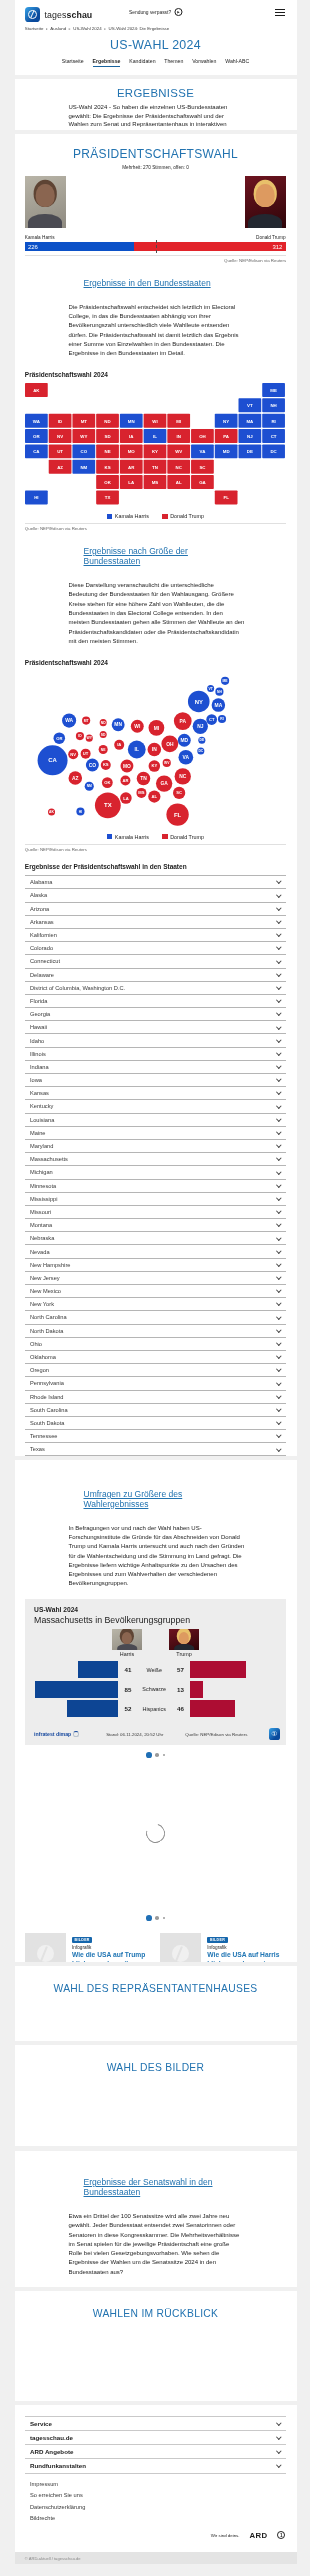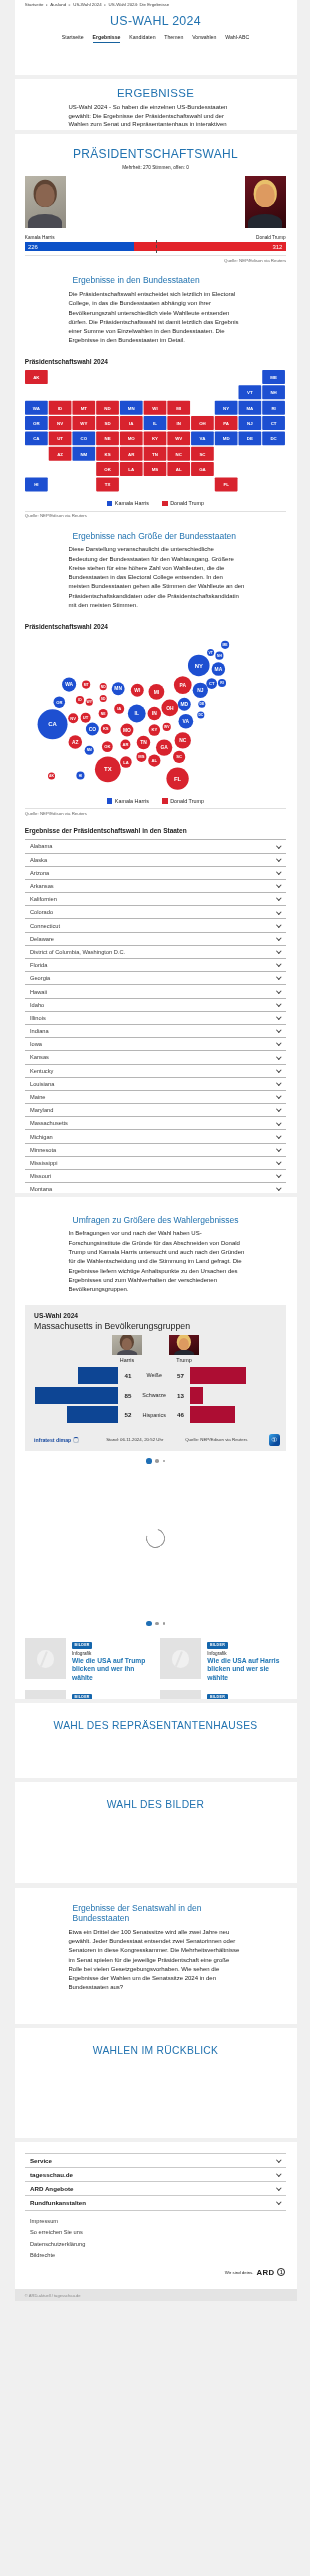--- a/index.html
+++ b/index.html
@@ -21,34 +21,34 @@
   .hamburger i{display:block;height:1px;background:#1d1d1d;margin:0 0 1.8px;}
   .breadcrumb{padding:2.1px 10.3px 0;font-size:4.4px;color:#3c3c3c;display:flex;gap:2.6px;align-items:center;flex-wrap:wrap;}
   .crumb-sep{color:#888;font-size:3.6px;}
   .hero-title{text-align:center;margin-top:6.7px;font-size:12.4px;font-weight:500;color:#2273b0;letter-spacing:0.3px;}
   .tab-row{display:flex;justify-content:center;gap:8.8px;margin-top:6.7px;font-size:5.2px;}
   .tab{padding-bottom:1.6px;color:#1d1d1d;cursor:pointer;}
   .tab.active{font-weight:bold;border-bottom:1px solid #17629e;}
   
   .h-big{text-align:center;color:#2273b0;font-weight:400;letter-spacing:0.3px;}
   .article{margin:12.4px 52px 0 54px;}
-  .article h3{margin:4px;font-size:8.5px;font-weight:400;color:#2273b0;}
+  .article h3{margin:15px;font-size:8.5px;font-weight:400;color:#2273b0;text-decoration:underline;}
   .article p{margin:4.7px 0 0;font-size:6px;line-height:1.55;color:#1d1d1d;}
   .sep{border:none;border-top:0.5px solid #e0e0e0;margin:4.1px 10.3px 0;}
   .quelle{font-size:4.4px;color:#666;margin:1.6px 10.3px 0;}
   .quelle.right{text-align:right;}
   .chart-title{margin:12.4px 10.3px 0;font-size:6.5px;font-weight:bold;}
   .legend{display:flex;justify-content:center;gap:13.4px;margin-top:5.2px;font-size:5.4px;align-items:center;}
   .legend .sw{display:inline-block;width:5.2px;height:5.2px;margin-right:2.6px;vertical-align:-0.5px;}
   
   .card-ergebnisse{height:51px;padding-top:8.3px;}
   .card-ergebnisse h2{margin:0;font-size:11.4px;}
   .card-ergebnisse p{margin:4.1px 52px 0 54px;font-size:6px;line-height:1.4;}
   
-  .card-praesi{height:1059px;padding-top:12.4px;}
+  .card-praesi{height:1322px;padding-top:12.4px;}
   .card-praesi .h-big{font-size:12px;margin:0;}
   .cand-zone{position:relative;height:70px;}
   .maj-note{text-align:center;font-size:4.7px;margin-top:4.7px;color:#1d1d1d;}
   .photo{position:absolute;top:10.3px;width:41px;height:52px;overflow:hidden;}
   .photo.left{left:10.3px;}
   .photo.right{right:11px;}
   .ph-head{position:absolute;top:8.3px;left:50%;transform:translateX(-50%);width:18.6px;height:23px;border-radius:50% 50% 46% 46%;}
   .ph-body{position:absolute;bottom:-4.1px;left:50%;transform:translateX(-50%);width:34px;height:17.6px;border-radius:48% 48% 0 0;}
   .harris-photo{background:linear-gradient(160deg,#b9b5a8,#8e8a80);}
   .harris-photo .ph-head{background:#8a6550;box-shadow:0 -2.1px 0 2.1px #5e4434;}
@@ -111,29 +111,46 @@
   
   .card-repr{height:75px;}  .card-senat{height:101px;}  .card-rueck{height:110px;}
   .plain-h{font-size:10.3px;margin-top:17px;}
   .card-senerg{height:136px;padding-top:11.4px;}
   
   .footer-card{height:159px;padding-top:11px;}
   .f-nav{margin:0 10.3px;border-bottom:0.5px solid #c9c9c9;}
   .f-row{display:flex;justify-content:space-between;align-items:center;border-top:0.5px solid #c9c9c9;padding:3.1px 5.2px;font-size:6.2px;font-weight:bold;cursor:pointer;}
   .f-links{margin:5.2px 10.3px 0;}
   .f-link{padding:2.6px 5.2px;font-size:5.7px;color:#3a3a3a;cursor:pointer;}
-  .ard-claim{position:absolute;right:11.4px;bottom:24px;display:flex;align-items:center;gap:3px;font-size:4.4px;color:#1d1d1d;}
+  .ard-claim{position:absolute;right:11.4px;bottom:24px;display:flex;align-items:center;gap:10px;font-size:4.4px;color:#1d1d1d;}
   .ard-word{font-size:7.8px;font-weight:bold;letter-spacing:0.3px;}
   .ard-one{width:7.8px;height:7.8px;border:0.9px solid #1d1d1d;border-radius:50%;display:flex;align-items:center;justify-content:center;font-size:4.7px;font-weight:bold;}
   .bottom-bar{position:absolute;left:0;right:0;bottom:0;height:11.4px;background:#e4e4e4;display:flex;align-items:center;padding-left:10.3px;font-size:4.1px;color:#8a8a8a;}
 </style>
 </head>
 <body>
 
 <div class="card header-card">
+  <div class="masthead">
+    <div class="brand">
+      <div class="logo-sq">
+          <div class="globe"></div>
+        </div>
+      <div class="brand-word"><span>tages</span><b>schau</b></div>
+    </div>
+    <div class="sendung">
+      <span>Sendung verpasst?</span>
+      <span class="play-icon">▶</span>
+    </div>
+    <div class="hamburger">
+        <i></i>
+        <i></i>
+        <i></i>
+      </div>
+  </div>
   <div class="breadcrumb" id="breadcrumb">
       <span class="crumb">Startseite</span>
       <span class="crumb-sep">▸</span>
       <span class="crumb">Ausland</span>
       <span class="crumb-sep">▸</span>
       <span class="crumb">US-Wahl 2024</span>
       <span class="crumb-sep">▸</span>
       <span class="crumb">US-Wahl 2024: Die Ergebnisse</span>
     </div>
   <div class="hero-title">US-WAHL 2024</div>

